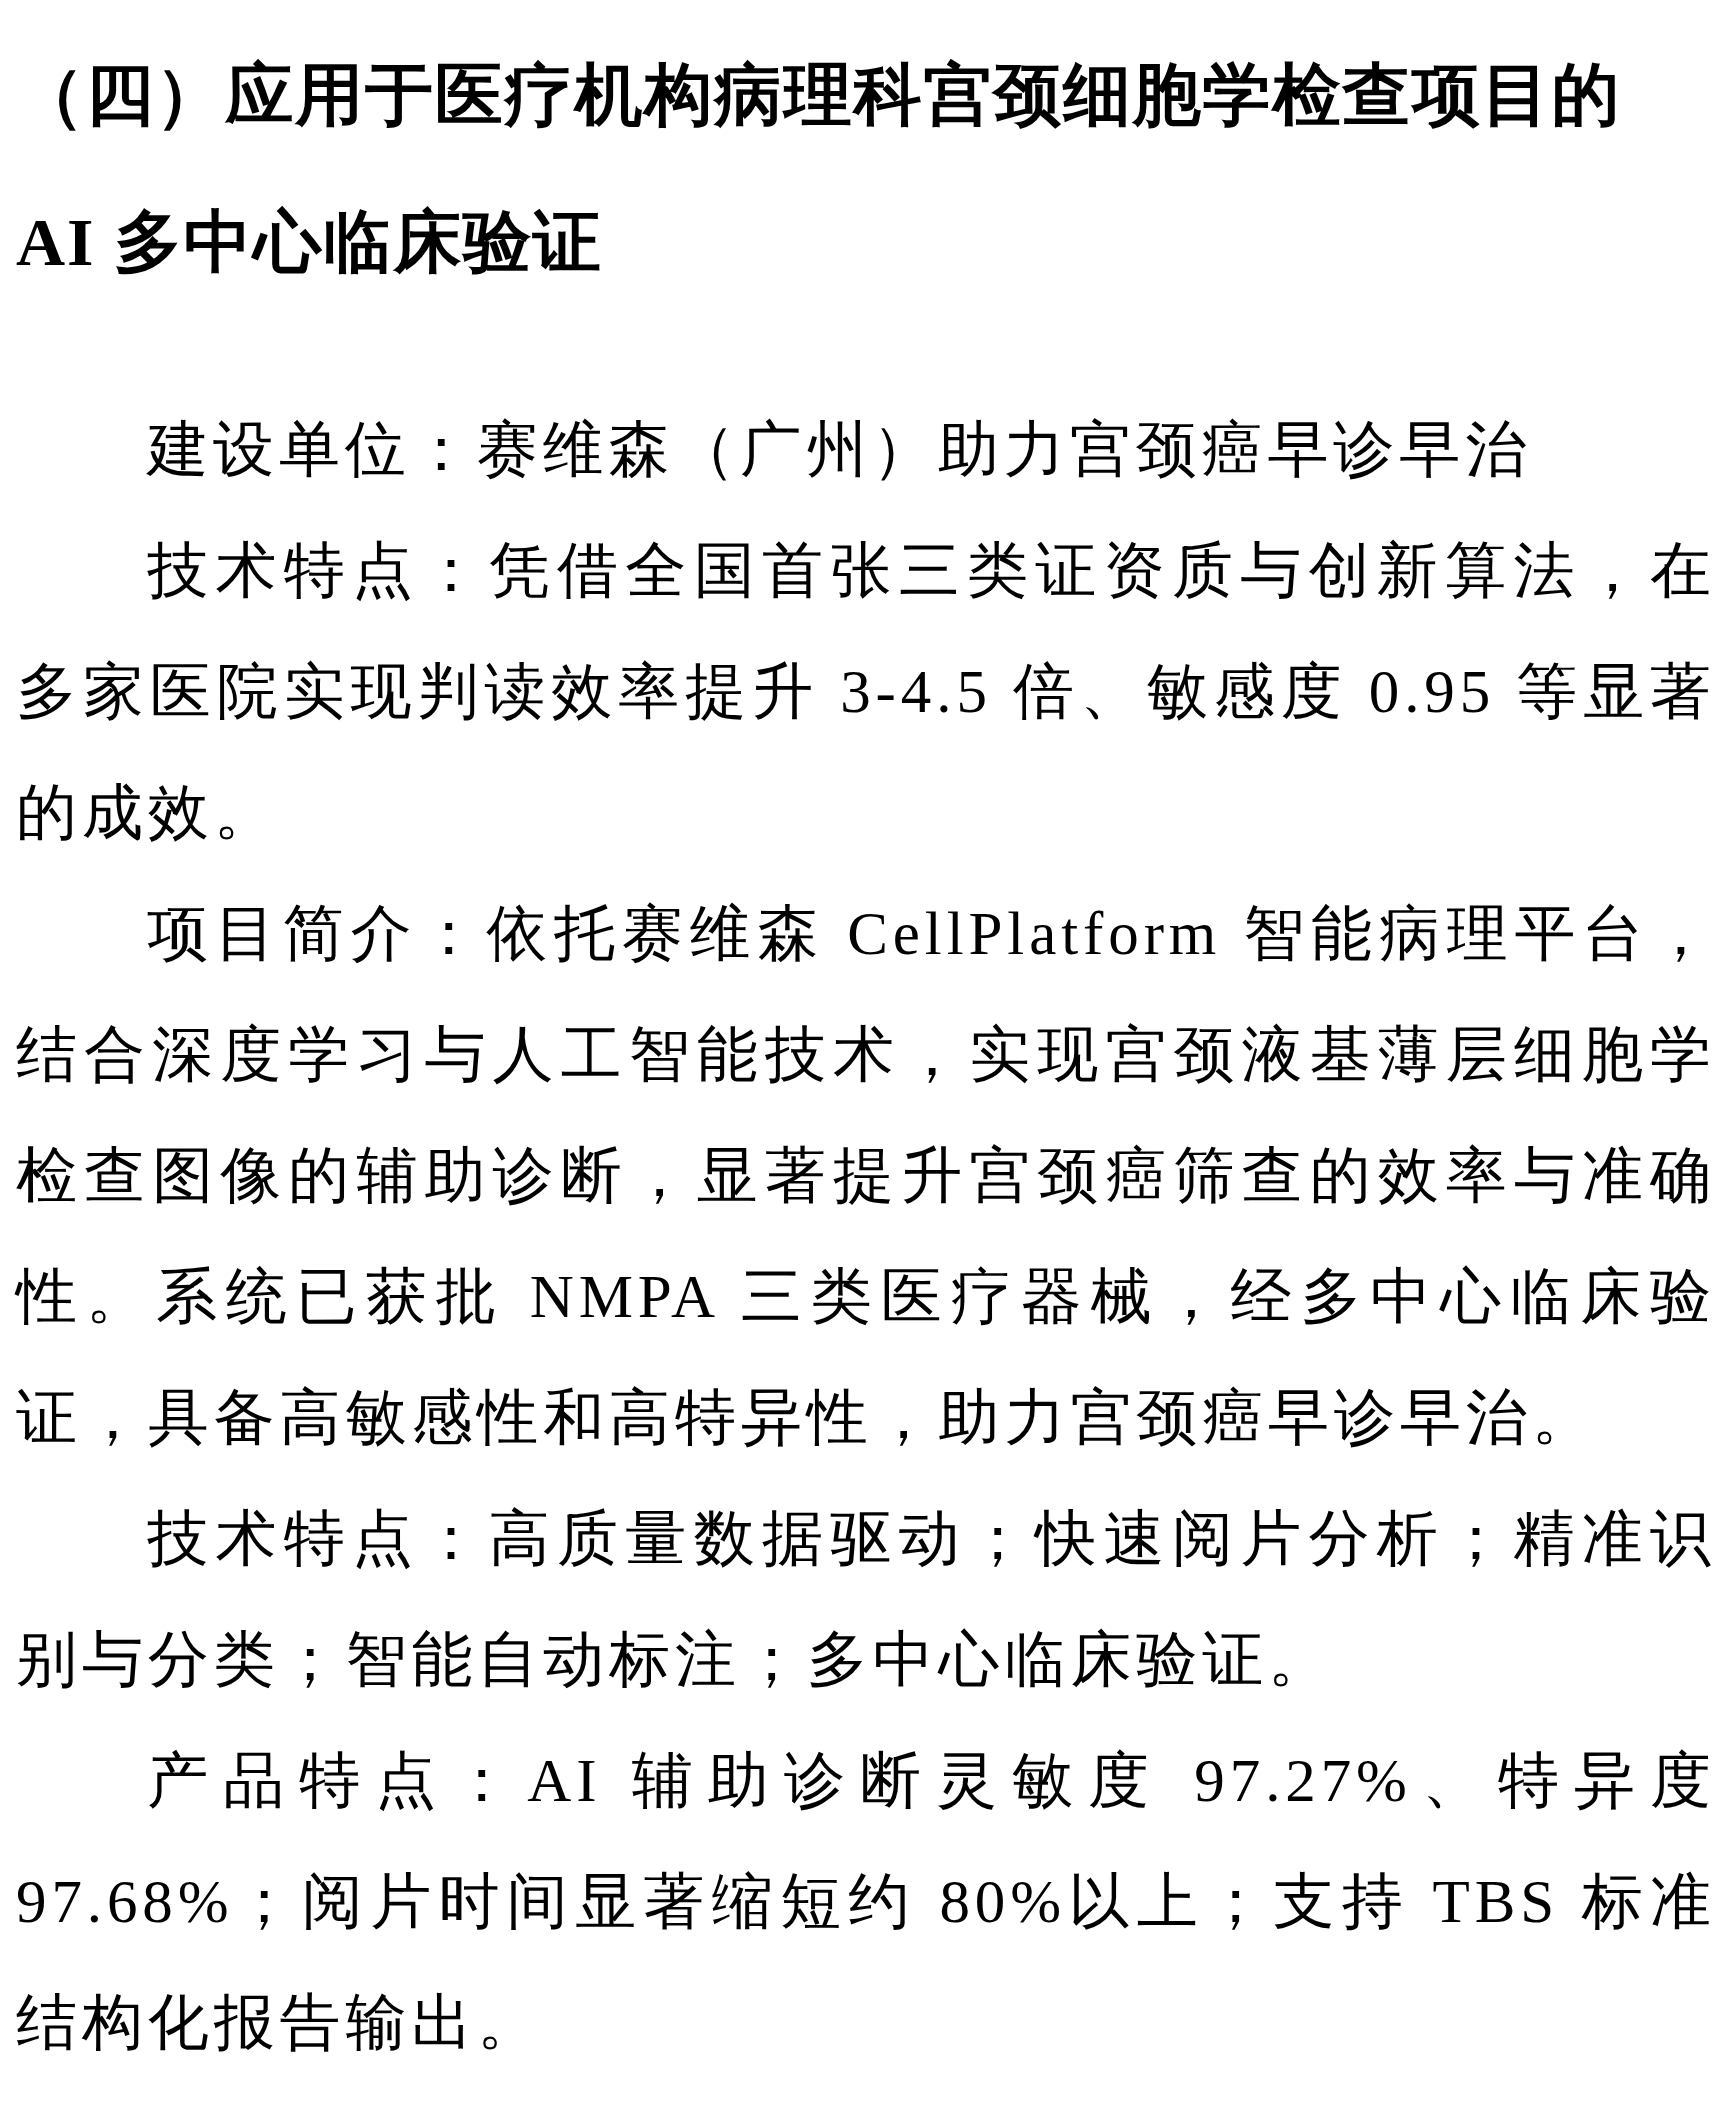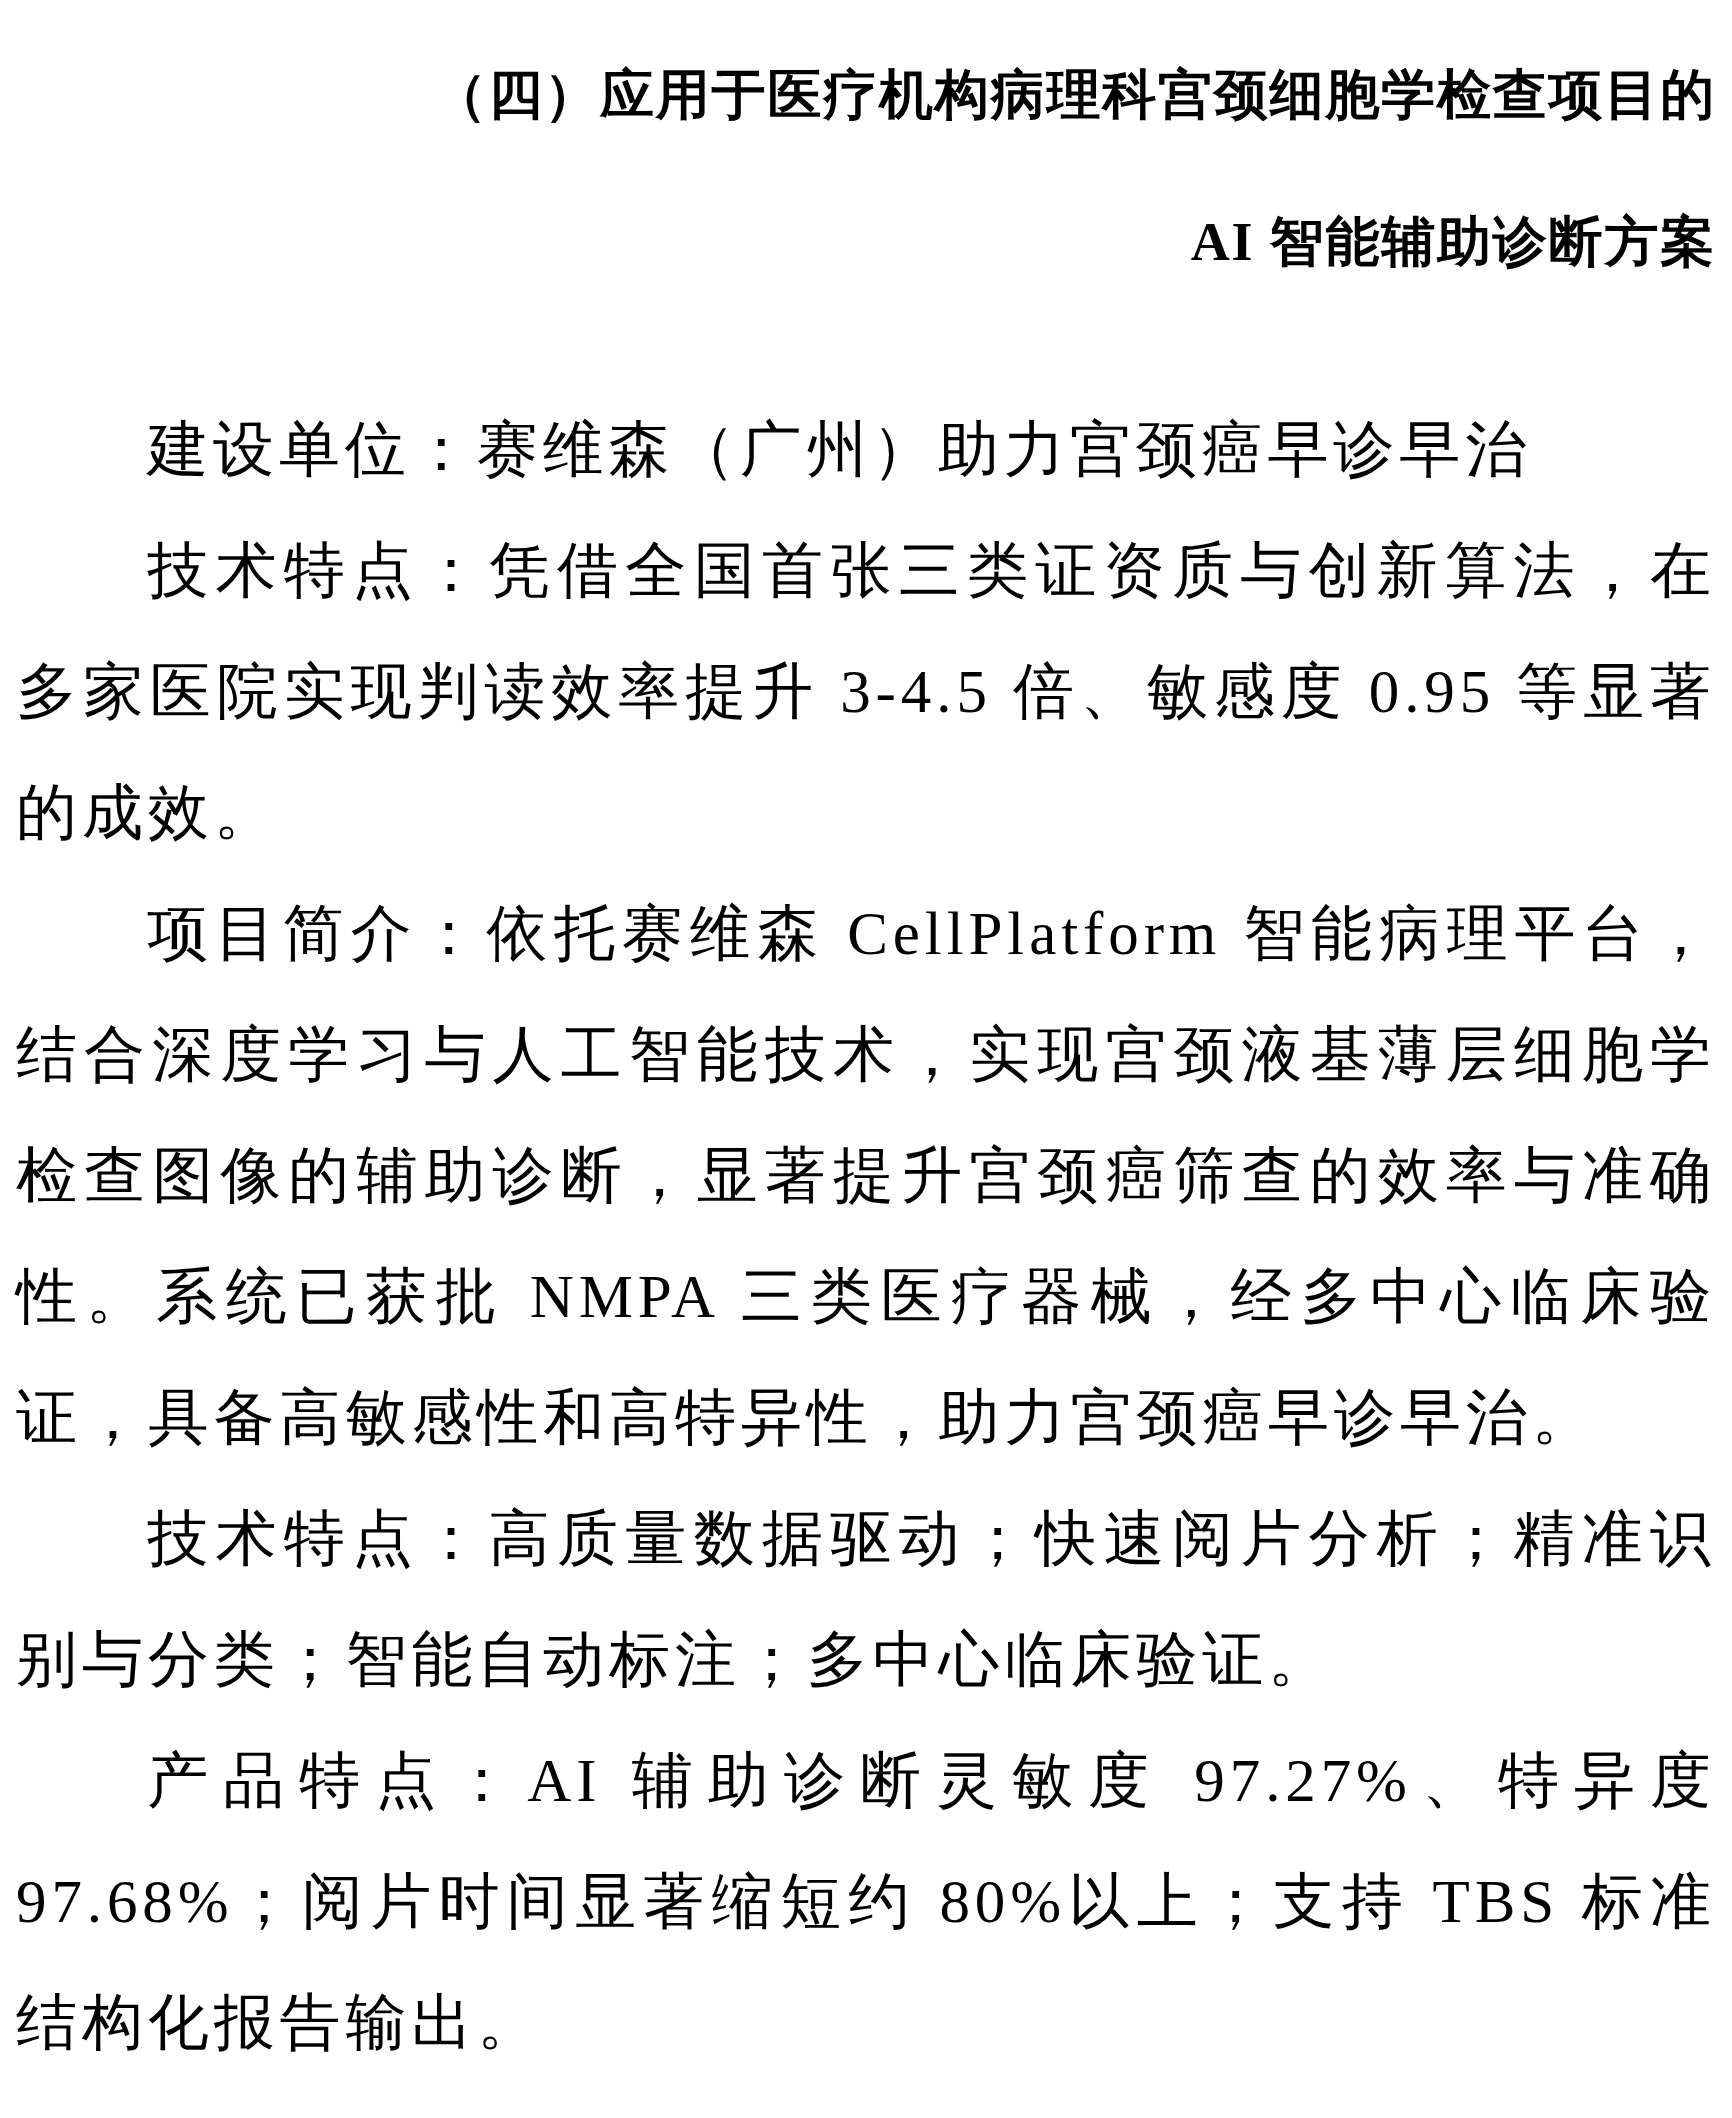--- a/index.html
+++ b/index.html
@@ -14,24 +14,24 @@
     font-family: "Liberation Serif", "DejaVu Serif", serif;
     overflow: hidden;
   }
   .page {
     box-sizing: border-box;
     width: 1732px;
     height: 2119px;
     padding: 22px 16px 0 16px;
   }
   .doc-title .title-line {
-    font-size: 54px;
+    font-size: 68px;
     font-weight: 700;
     line-height: 147px;
-    text-align: right;
+    text-align: left;
     letter-spacing: 1.8px;
     white-space: nowrap;
   }
   .doc-body {
     margin-top: 73px;
   }
   .para {
     margin: 0;
     font-size: 61px;
     line-height: 121px;
@@ -44,21 +44,21 @@
     font-weight: 400;
   }
 </style>
 </head>
 <body>
 
 <div class="page">
 
   <div class="doc-title">
     <div class="title-line">（四）应用于医疗机构病理科宫颈细胞学检查项目的</div>
-    <div class="title-line">AI 智能辅助诊断方案</div>
+    <div class="title-line">AI 多中心临床验证</div>
   </div>
 
   <div class="doc-body">
 
     <p class="para"><span class="label">建设单位：</span><span>赛维森（广州）助力宫颈癌早诊早治</span></p>
 
     <p class="para"><span class="label">技术特点：</span><span>凭借全国首张三类证资质与创新算法，在多家医院实现判读效率提升 3-4.5 倍、敏感度 0.95 等显著的成效。</span></p>
 
     <p class="para"><span class="label">项目简介：</span><span>依托赛维森 CellPlatform 智能病理平台，结合深度学习与人工智能技术，实现宫颈液基薄层细胞学检查图像的辅助诊断，显著提升宫颈癌筛查的效率与准确性。系统已获批 NMPA 三类医疗器械，经多中心临床验证，具备高敏感性和高特异性，助力宫颈癌早诊早治。</span></p>
 

